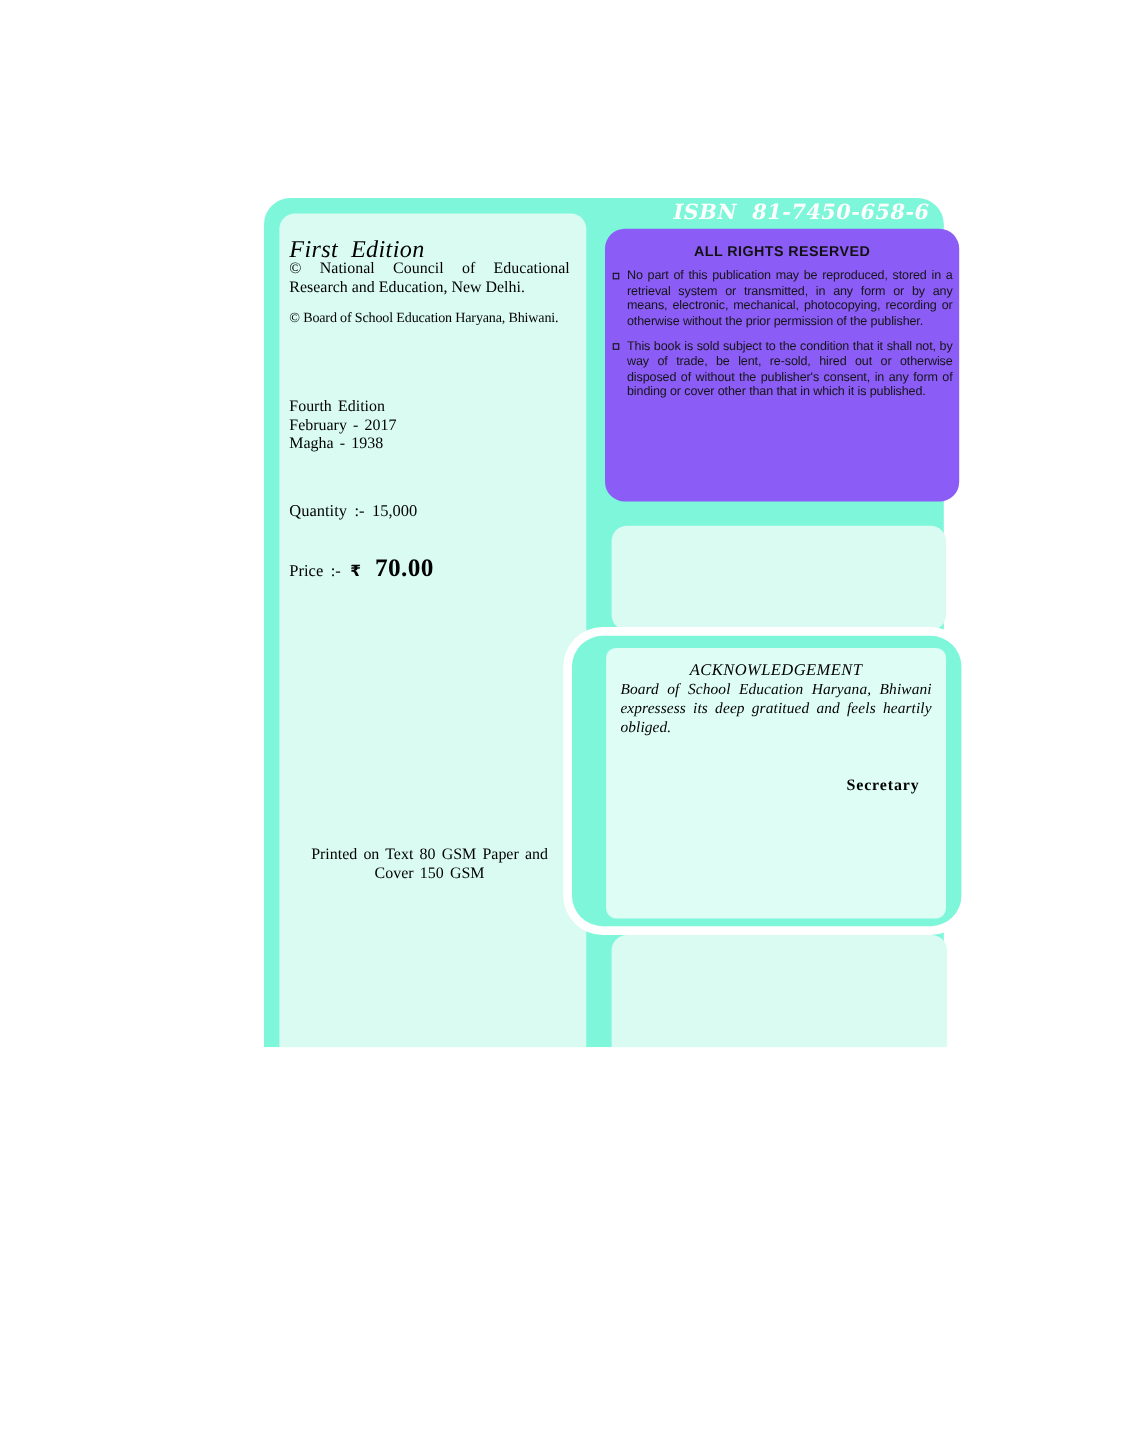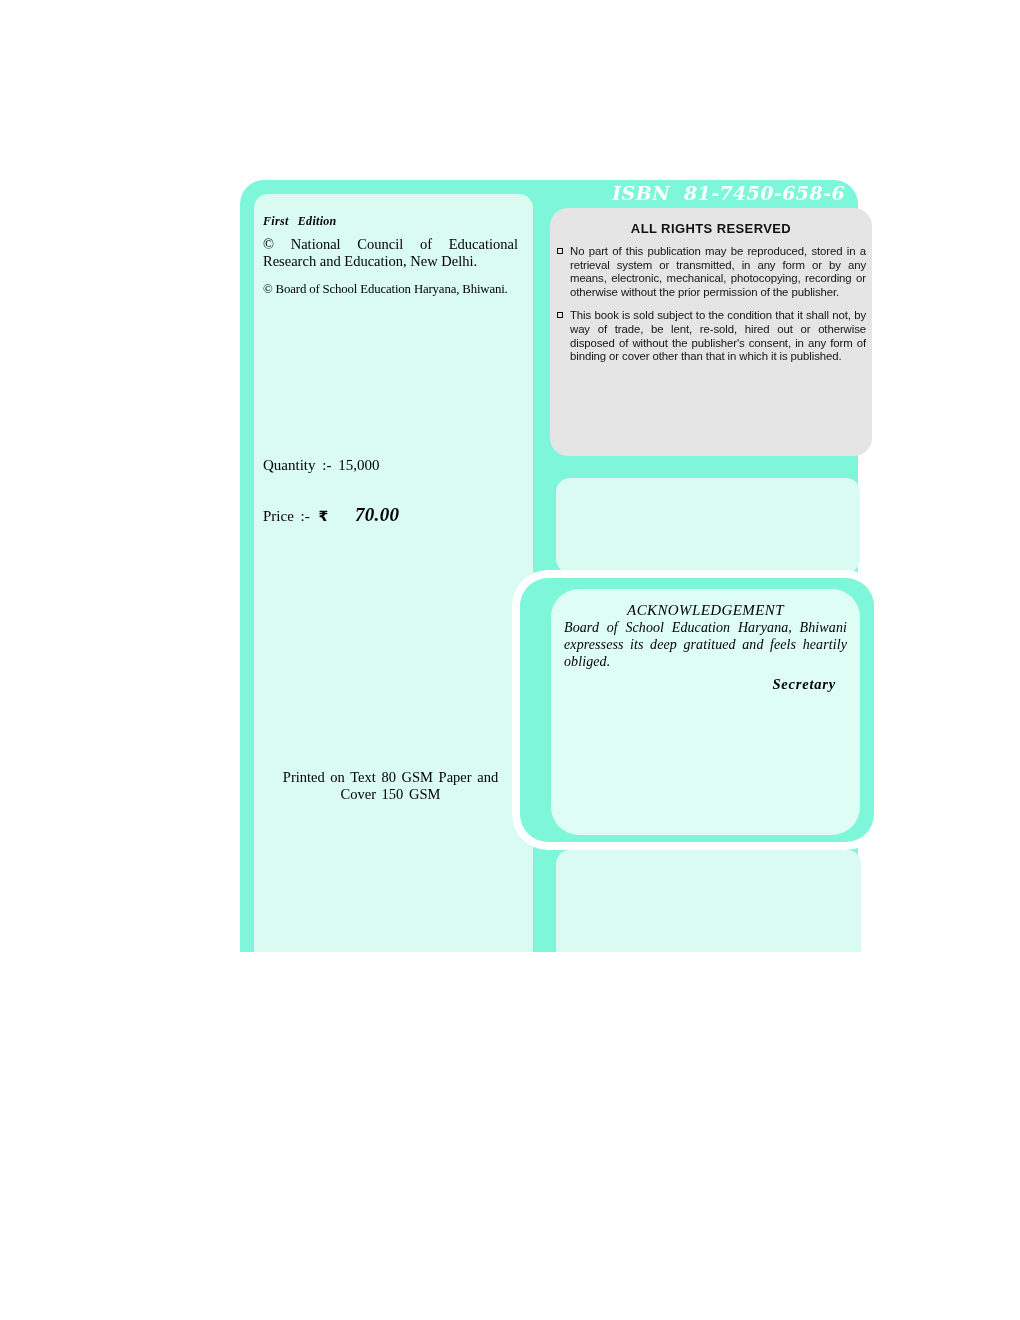--- a/index.html
+++ b/index.html
@@ -26,46 +26,46 @@
   .isbn-line .isbn-value { margin-left:14px; }
 
   
   .left-panel {
     position:absolute; left:14px; top:14px; width:279px; height:852px;
     background:#d9fbf1; border-radius:14px; z-index:1;
   }
   .left-panel > div { position:absolute; left:9px; right:15px; }
 
   .first-edition {
-    top:20px; font-weight:bold; font-style:italic; font-size:12px;
+    top:20px; font-weight:normal; font-style:italic; font-size:22px;
     word-spacing:6px; letter-spacing:0.3px;
   }
   .ncert-block { top:42px; font-size:14.5px; line-height:16.5px; }
   .ncert-block .just-line { text-align:justify; text-align-last:justify; }
   .board-line { top:88px; font-size:12.8px; letter-spacing:-0.15px; white-space:nowrap; }
   .edition-block { top:168px; font-size:14.5px; line-height:16.5px; word-spacing:2px; }
   .quantity-line { top:263px; font-size:15px; word-spacing:3px; }
   .price-line { top:310px; font-size:15px; word-spacing:3px; }
   .price-line .rupee {
     font-family:"DejaVu Sans", sans-serif; font-weight:bold; font-size:14px; margin-left:2px;
   }
   .price-line .price-value {
-    font-weight:bold; font-style:italic; font-size:19px; margin-left:20px; letter-spacing:0.3px;
+    font-weight:bold; font-size:23px; margin-left:6px; letter-spacing:0.3px;
   }
   .printed-block { top:575px; font-size:14.5px; line-height:16.5px; word-spacing:2px;text-align:center; }
   .published-block {
     top:732px; font-family:"DejaVu Serif", serif; font-style:italic;
     font-size:13.5px; line-height:16.3px; letter-spacing:0.1px;
   }
   .published-block .just-line { text-align:justify; text-align-last:justify; }
 
   
   .rights-panel {
     position:absolute; left:310px; top:28px; width:322px; height:248px;
-    background:#e5e5e5; border-radius:18px; padding:13px 6px 0 6px;
+    background:#8b5cf6; border-radius:18px; padding:13px 6px 0 6px;
   }
   .rights-title {
     text-align:center; font-family:"Liberation Sans", sans-serif;
     font-weight:bold; font-size:13px; letter-spacing:0.4px; color:#111;
     margin-bottom:9px;
   }
   .rights-item { position:relative; padding-left:14px; margin-bottom:10px; }
   .bullet-square {
     position:absolute; left:1px; top:3px; width:6px; height:6px;
     border:1.4px solid #111; background:transparent; display:inline-block;
@@ -86,34 +86,34 @@
   }
 
   
   .ack-card {
     position:absolute; left:280px; top:398px; width:354px; height:264px;
     background:#7df6d9; border-radius:28px; box-shadow:0 0 0 8px #ffffff;
     z-index:3;
   }
   .ack-inner {
     position:absolute; left:31px; top:11px; width:309px; height:246px;
-    background:#defdf5; border-radius:28px; padding:13px 13px 0 13px;
+    background:#defdf5; border-radius:9px; padding:13px 13px 0 13px;
   }
   .ack-title {
     text-align:center; font-style:italic; font-size:15px; letter-spacing:0.4px;
     margin-bottom:1px;
   }
   .ack-para {
     font-style:italic; font-size:14px; line-height:16.8px; text-align:justify;
     letter-spacing:0.1px; word-spacing:1.5px;
   }
   .ack-para + .ack-para { margin-top:17px;text-decoration:underline; }
   .ack-signature {
     text-align:right; font-weight:bold; font-size:14.5px; letter-spacing:0.8px;
-    margin-top:6px; padding-right:11px;font-style:italic;
+    margin-top:36px; padding-right:11px;
   }
 </style>
 </head>
 <body>
 
 <div class="page">
   <div class="card">
 
     <div class="isbn-line">
       <span class="isbn-label">ISBN</span><span class="isbn-value">81-7450-658-6</span>
@@ -122,20 +122,25 @@
     <div class="left-panel">
       <div class="first-edition">First Edition</div>
 
       <div class="ncert-block">
         <div class="just-line">© National Council of Educational</div>
         <div>Research and Education, New Delhi.</div>
       </div>
 
       <div class="board-line">© Board of School Education Haryana, Bhiwani.</div>
 
+      <div class="edition-block">
+        <div>Fourth Edition</div>
+        <div>February - 2017</div>
+        <div>Magha - 1938</div>
+      </div>
 
       <div class="quantity-line">Quantity :- 15,000</div>
 
       <div class="price-line">
         <span>Price :-</span>
         <span class="rupee">₹</span>
         <span class="price-value">70.00</span>
       </div>
 
       <div class="printed-block">

